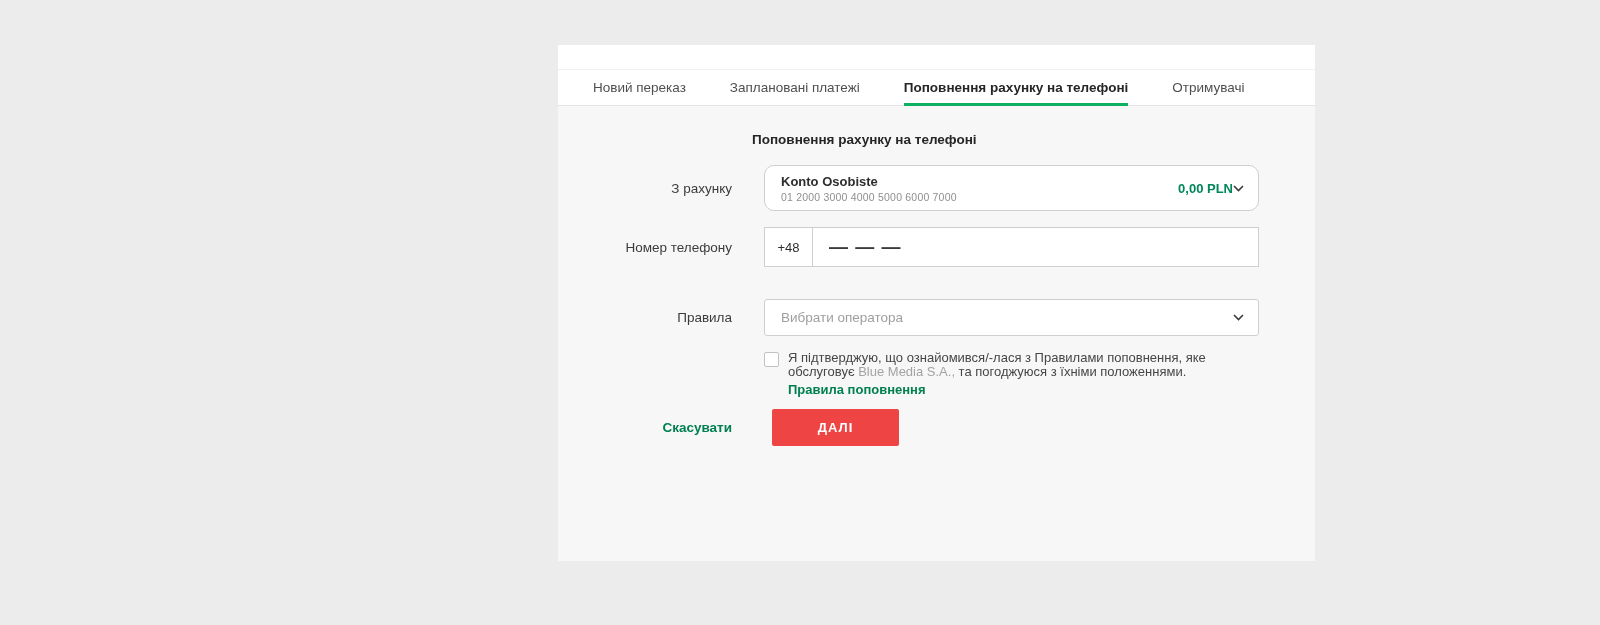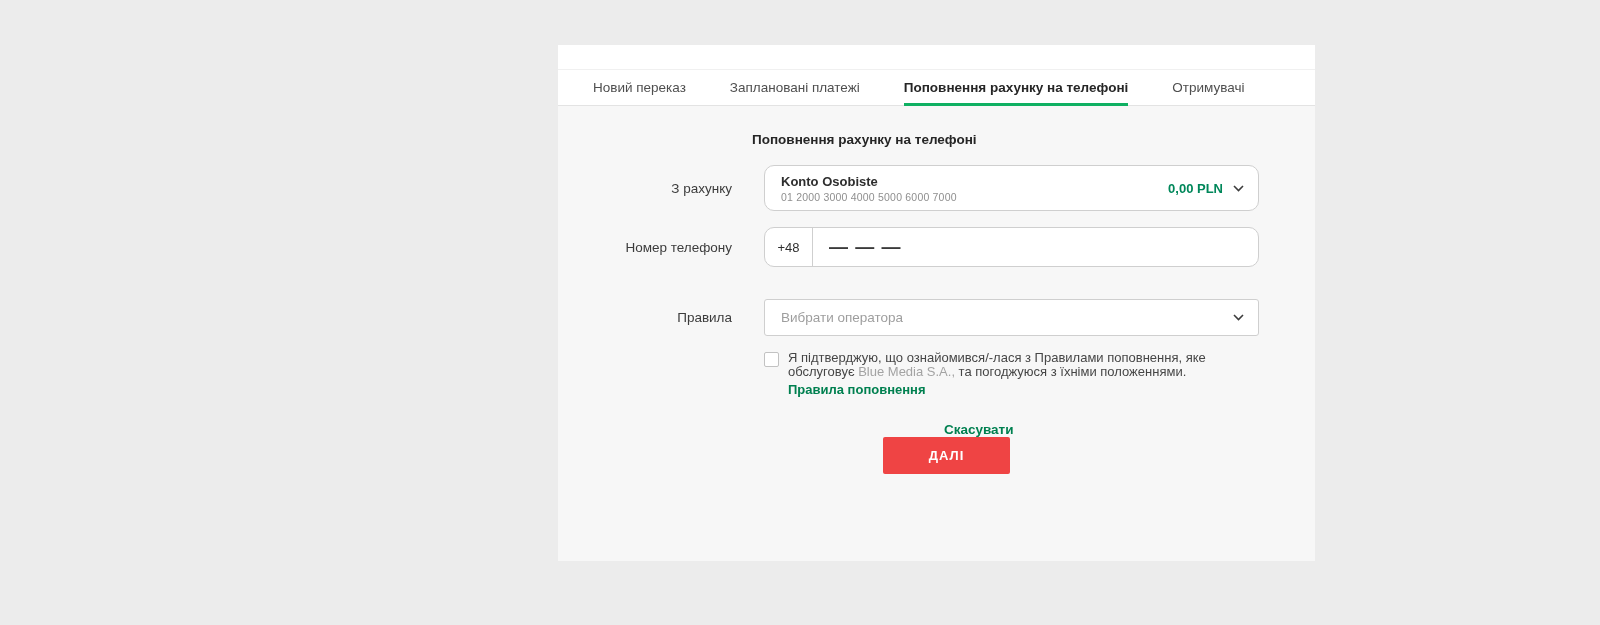--- a/index.html
+++ b/index.html
@@ -48,29 +48,29 @@
   }
 
   .row-account { top:59px; }
   .account-box {
     height:46px; background:#fff; border:1px solid #cfcfcf; border-radius:10px;
     display:flex; align-items:center; padding:0 14px 0 16px; cursor:pointer;
   }
   .account-main { flex:1; min-width:0; }
   .account-name { font-size:13px; font-weight:700; color:#2e2e2e; line-height:15px; }
   .account-number { font-size:10.5px; color:#8f8f8f; margin-top:2px; letter-spacing:0.2px; }
-  .account-right { display:flex; align-items:center; gap:10px; }
+  .account-right { display:flex; align-items:center; }
   .balance { font-size:13px; font-weight:700; color:#00875a; white-space:nowrap; }
 
   .chev { width:11px; height:7px; flex:none; }
   .chev polyline { fill:none; stroke:#3c3c3c; stroke-width:1.6; }
 
   .row-phone { top:121px; }
   .phone-box {
-    height:40px; background:#fff; border:1px solid #cfcfcf; border-radius:10px;
+    height:40px; background:#fff; border:1px solid #cfcfcf; border-radius:0;
     display:flex; align-items:stretch; overflow:hidden;
   }
   .phone-prefix {
     width:48px; flex:none; display:flex; align-items:center; justify-content:center;
     border-right:1px solid #cfcfcf; font-size:13px; color:#2e2e2e;
   }
   .phone-entry { flex:1; display:flex; align-items:center; padding-left:16px; }
   .phone-mask {
     font-size:19px; font-weight:600; color:#3a3a3a; letter-spacing:1px;
     line-height:1; transform:translateY(-1px);
@@ -91,21 +91,21 @@
   }
   .consent-text {
     margin-left:9px; width:420px; font-size:13px; line-height:14px; color:#464646;
   }
   .consent-company { color:#a3a3a3; }
   .rules-link {
     display:inline-block; margin-top:4px; font-size:13px; font-weight:700;
     color:#008050; cursor:pointer; text-decoration:none;
   }
 
-  .row-actions { top:316px;flex-direction:column; }
+  .row-actions { top:303px; }
   .cancel-link {
     width:174px; margin-right:20px; text-align:right; flex:none;
     font-size:13.5px; font-weight:700; color:#008050; cursor:pointer;
   }
   .submit-btn {
     width:127px; height:37px; background:#ef4444; border:none; border-radius:2px;
     color:#fff; font-family:"Liberation Sans", sans-serif;
     font-size:13px; font-weight:700; letter-spacing:1px; cursor:pointer;margin-left:20px;
   }
 </style>

